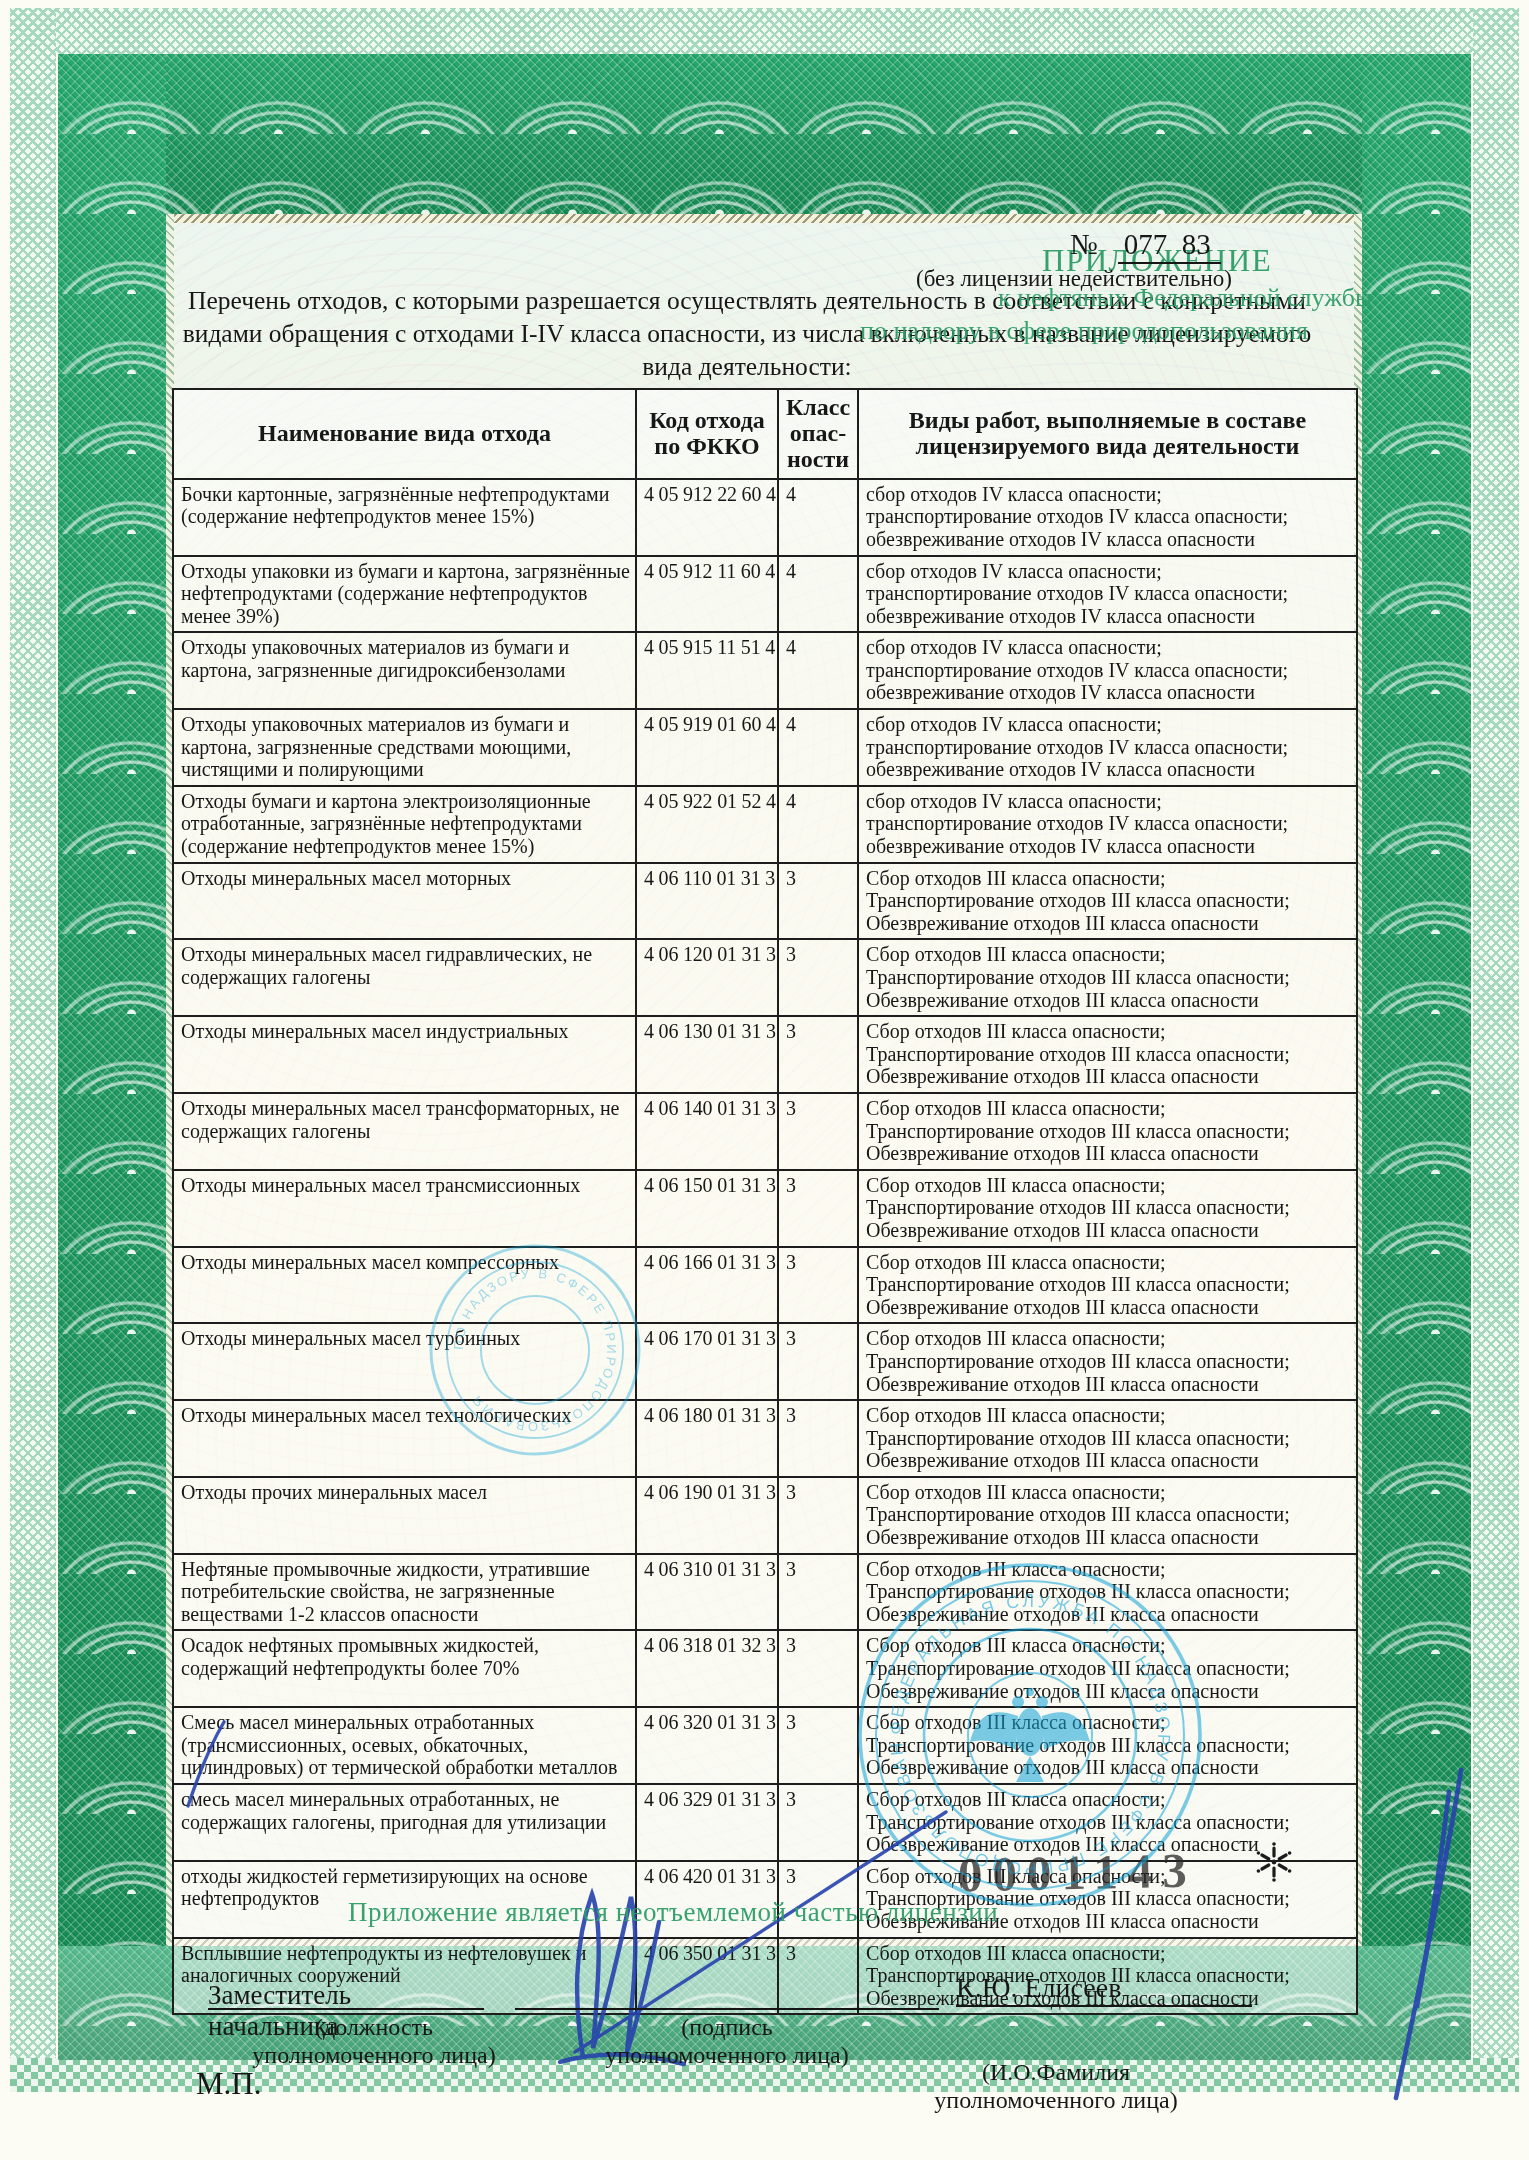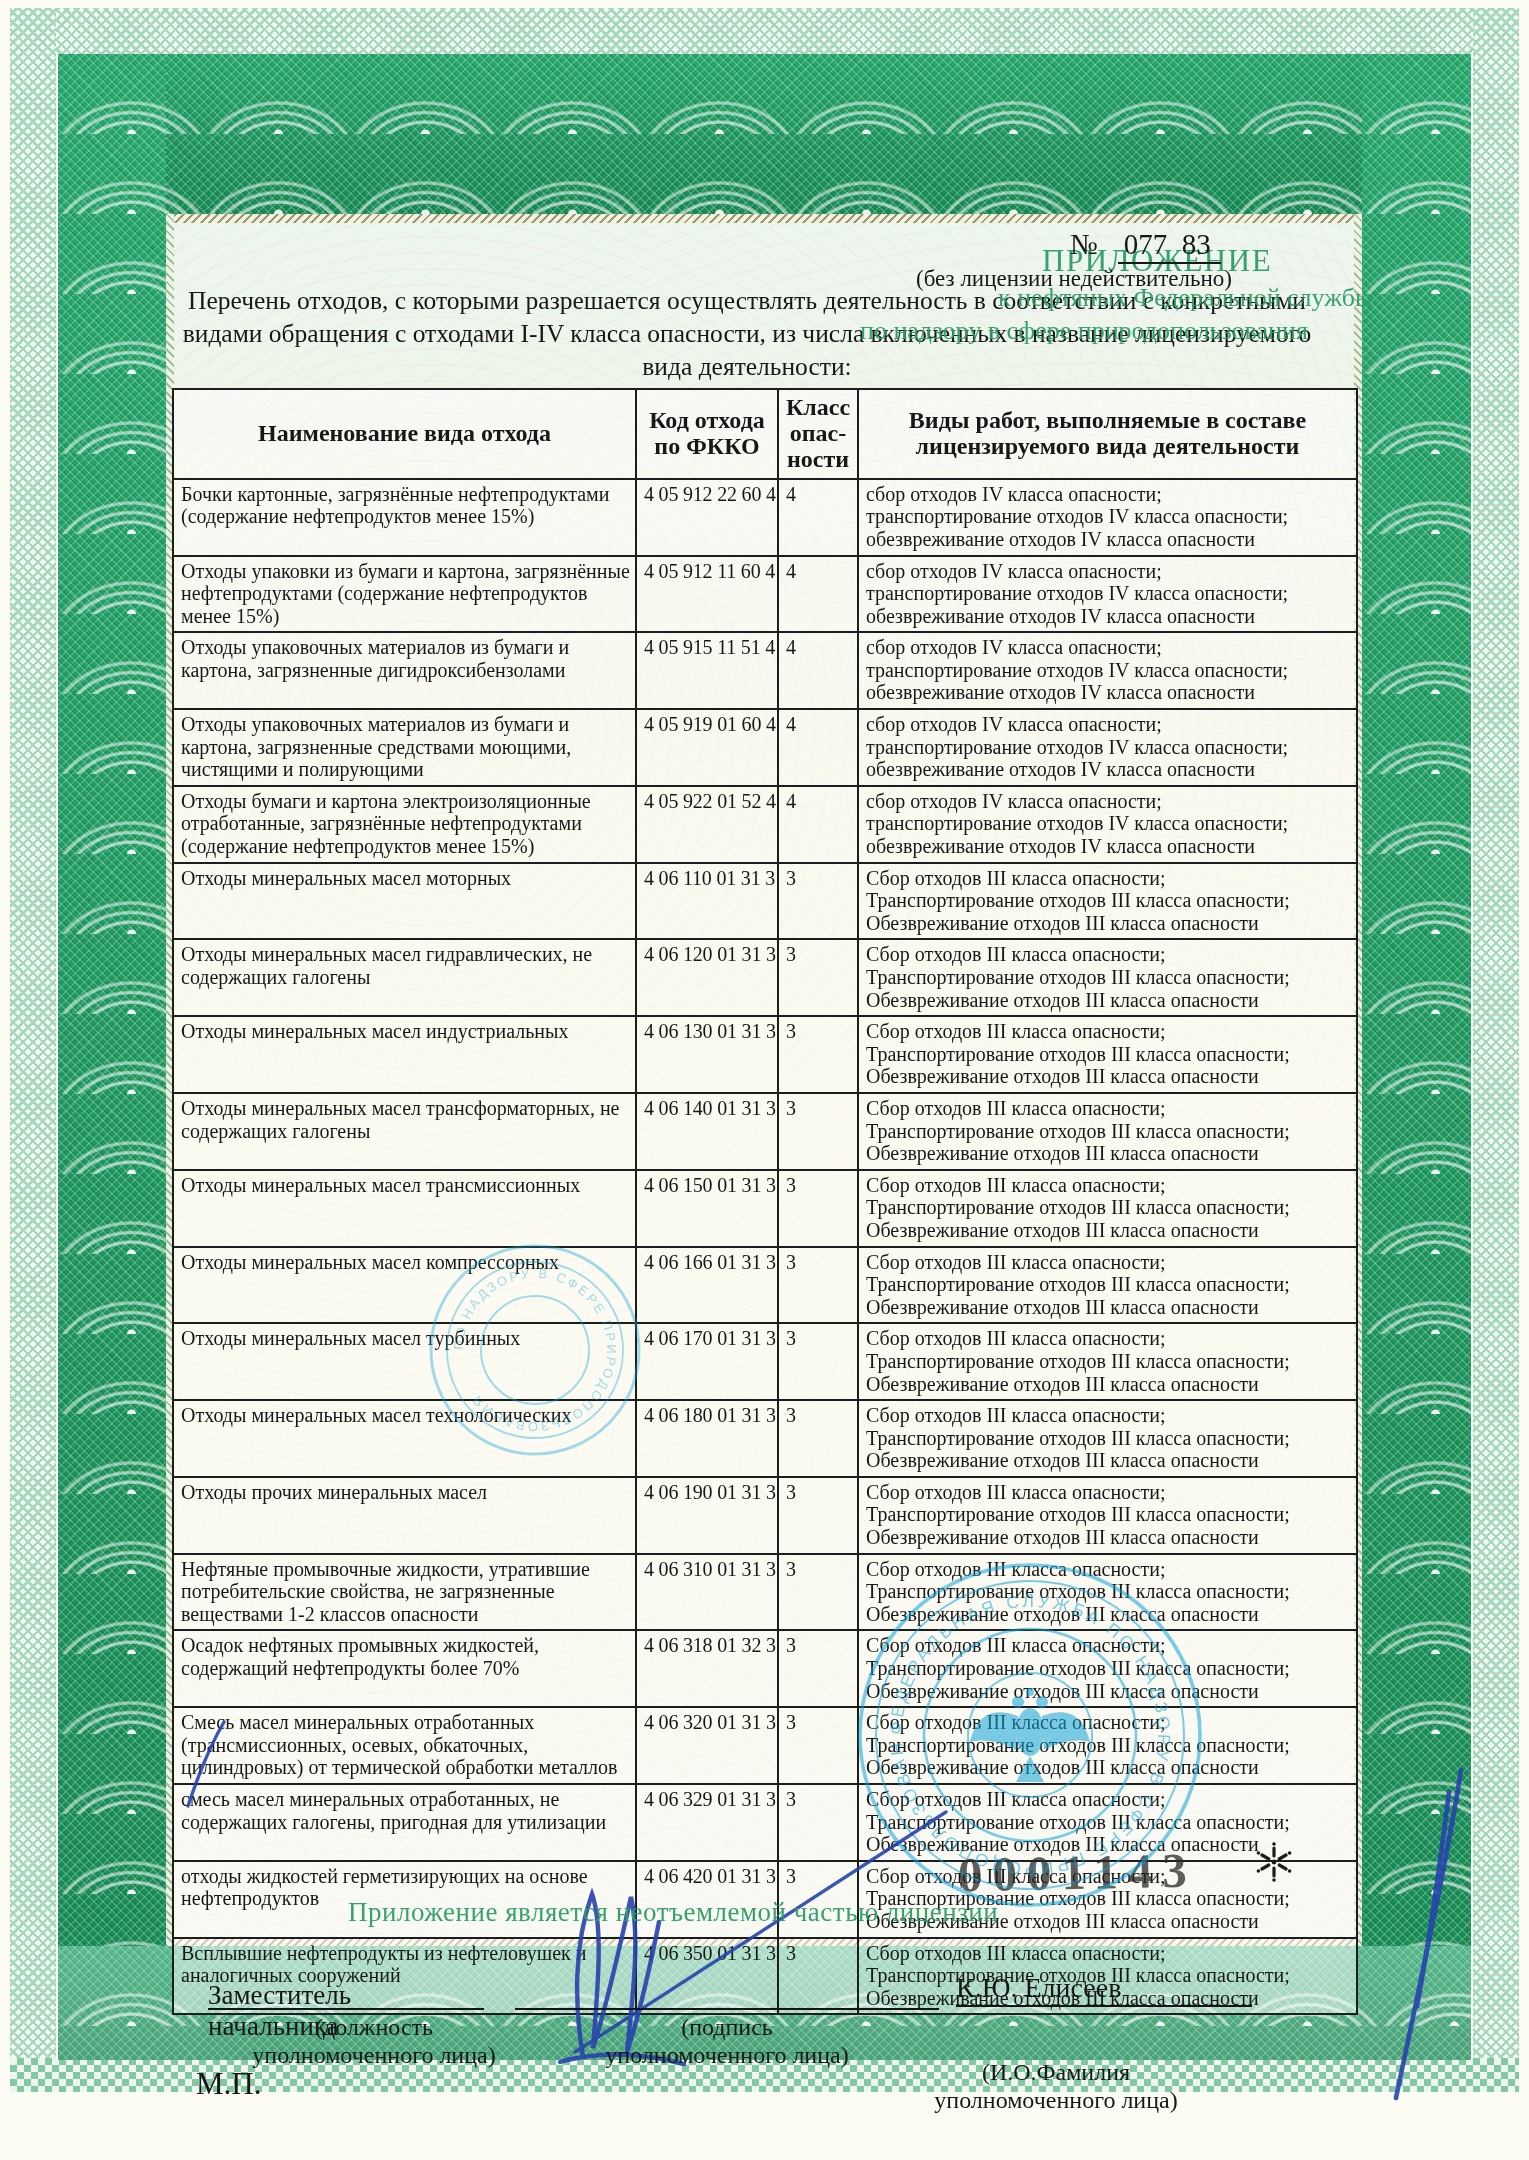--- a/index.html
+++ b/index.html
@@ -147,21 +147,21 @@
       <tbody>
           <tr>
       <td>Бочки картонные, загрязнённые нефтепродуктами (содержание нефтепродуктов менее 15%)</td>
       <td class="code">4 05 912 22 60 4</td>
       <td>4</td>
       <td class="pre">сбор отходов IV класса  опасности;
 транспортирование отходов IV класса опасности;
 обезвреживание отходов IV класса опасности</td>
     </tr>
           <tr>
-      <td>Отходы упаковки из бумаги и картона, загрязнённые нефтепродуктами (содержание нефтепродуктов  менее 15%)</td>
+      <td>Отходы упаковки из бумаги и картона, загрязнённые нефтепродуктами (содержание нефтепродуктов  менее 39%)</td>
       <td class="code">4 05 912 11 60 4</td>
       <td>4</td>
       <td class="pre">сбор отходов IV класса  опасности;
 транспортирование отходов IV класса опасности;
 обезвреживание отходов IV класса опасности</td>
     </tr>
           <tr>
       <td>Отходы упаковочных материалов из бумаги и картона, загрязненные дигидроксибензолами</td>
       <td class="code">4 05 915 11 51 4</td>
       <td>4</td>

